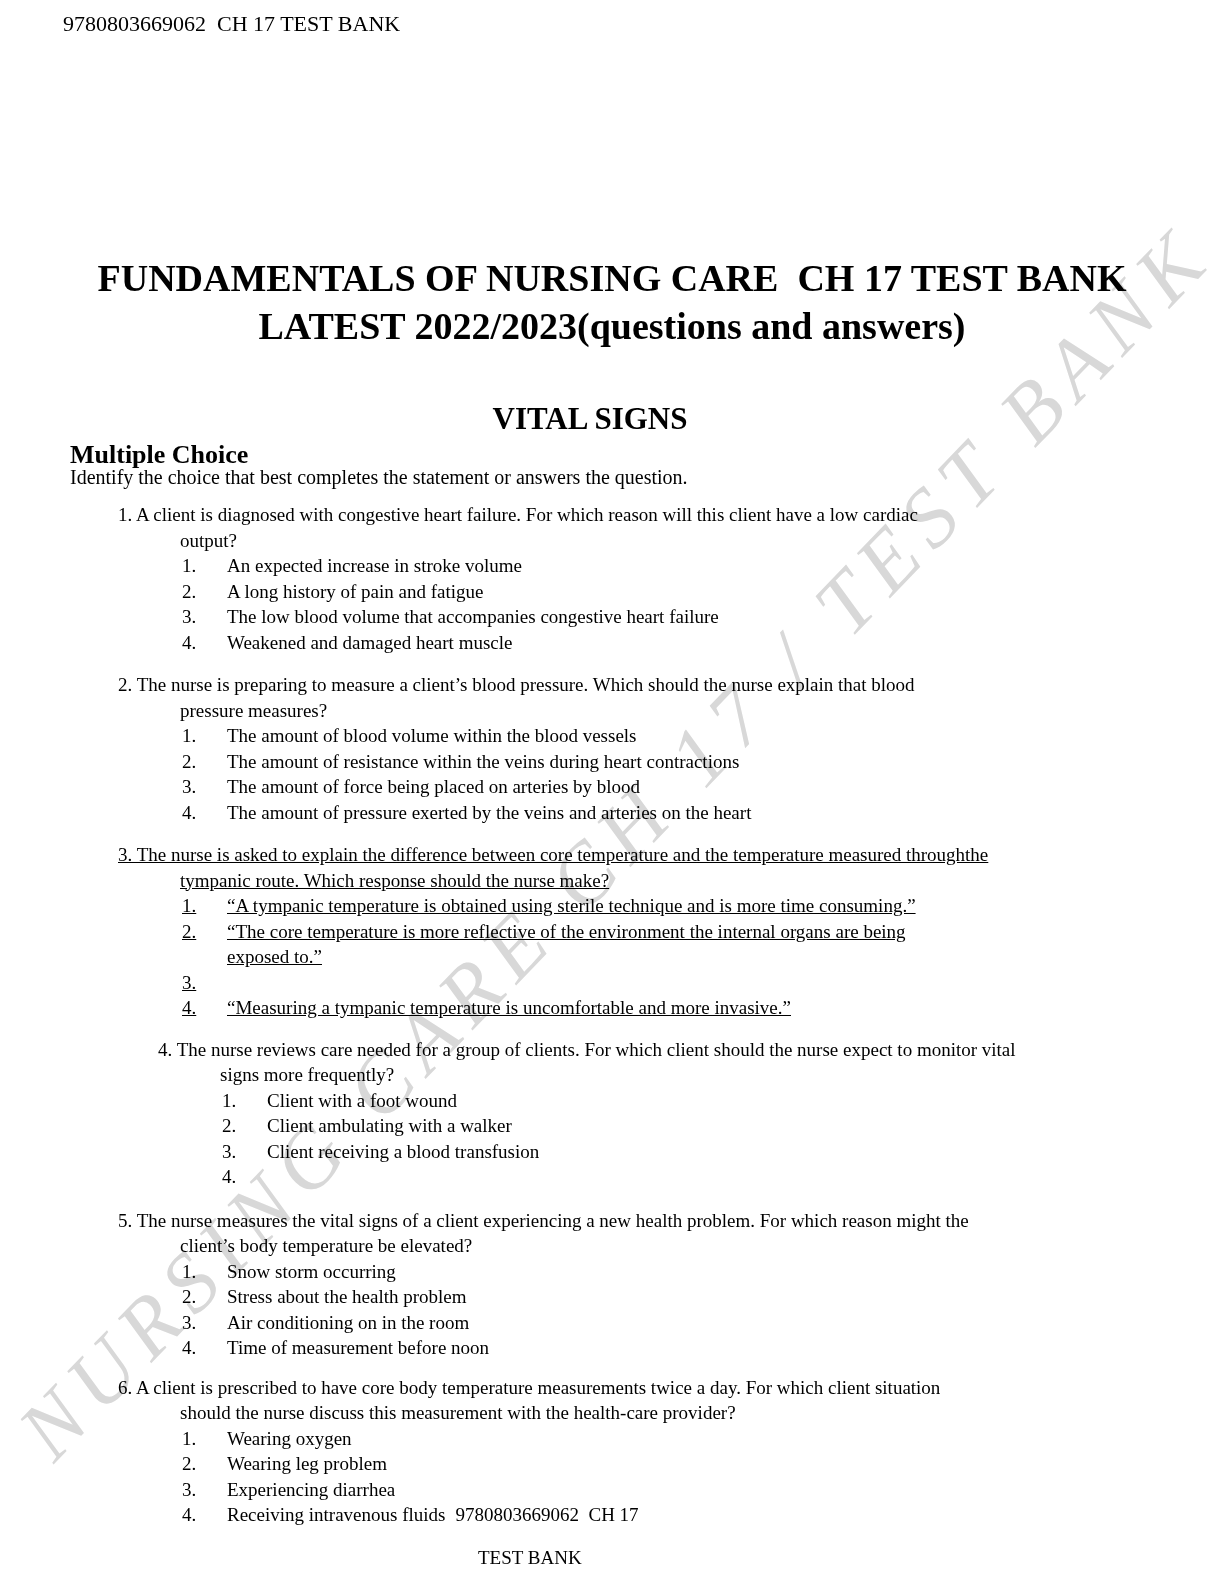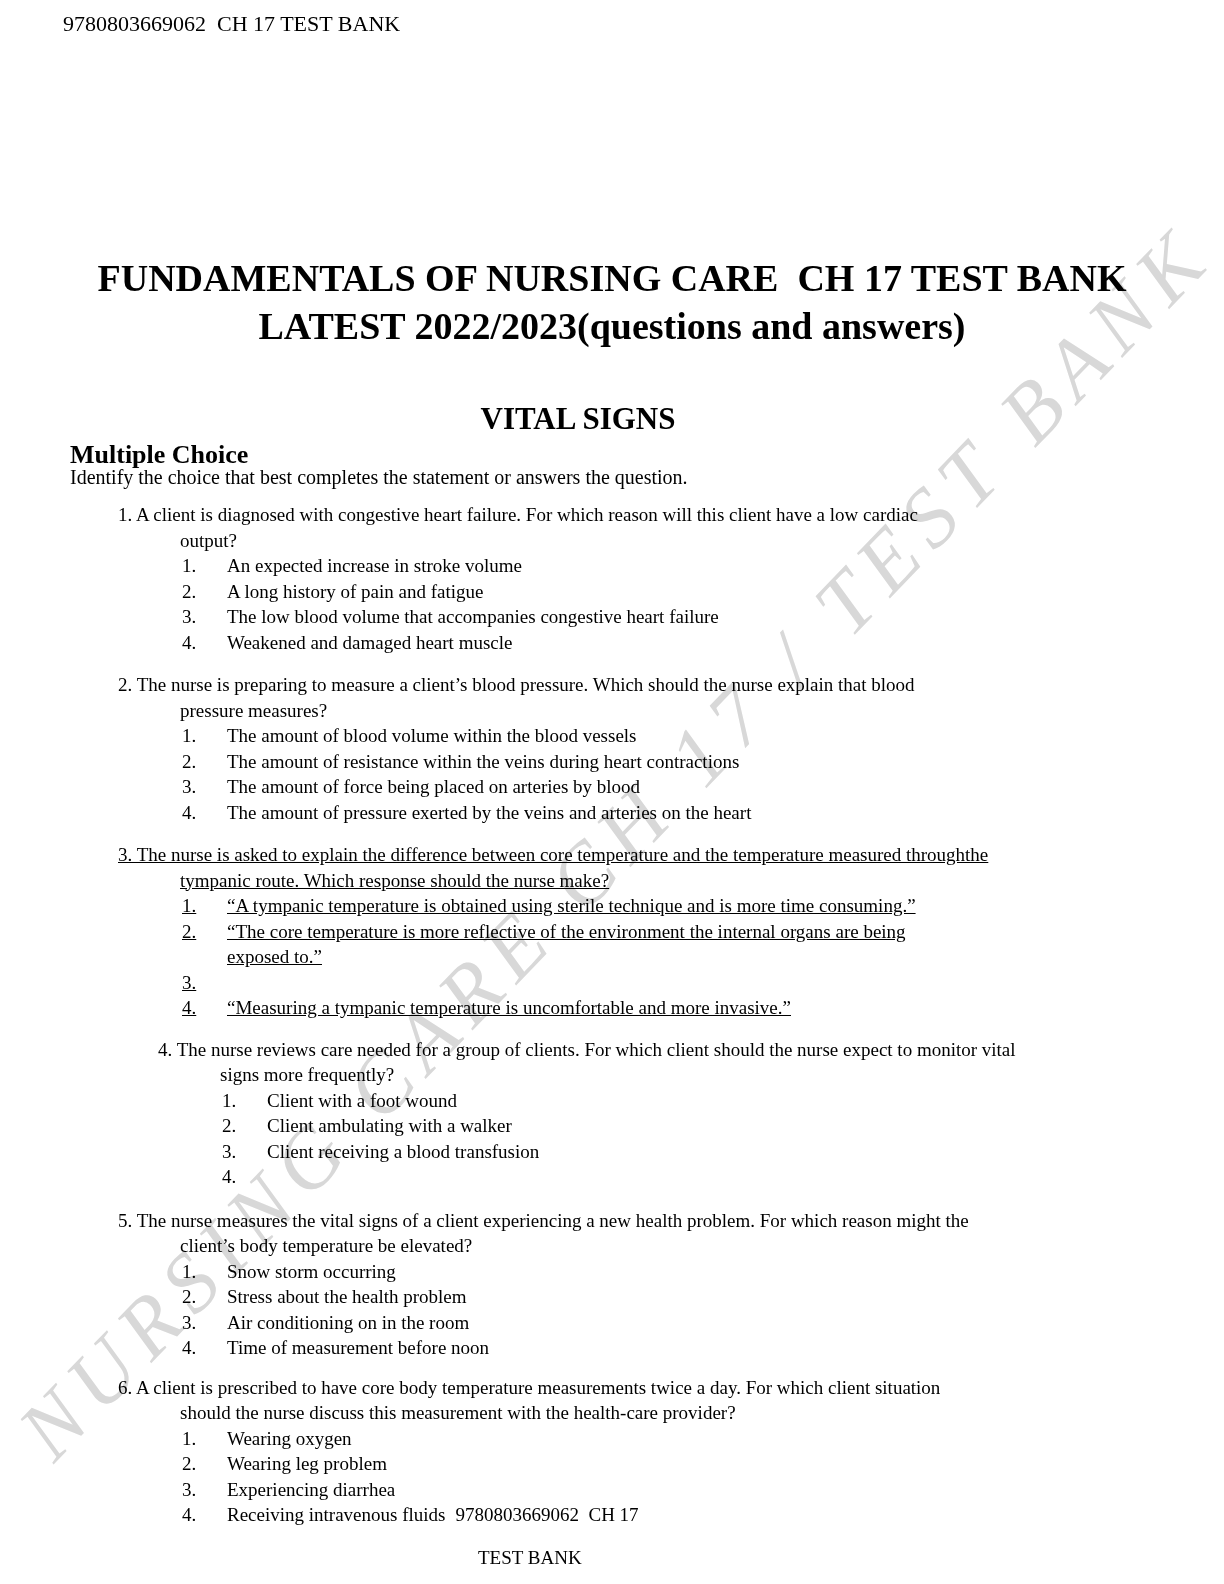--- a/index.html
+++ b/index.html
@@ -15,21 +15,21 @@
     position:absolute;left:615px;top:842px;
     transform:translate(-50%,-50%) rotate(-46deg);
     font-size:84px;font-style:italic;letter-spacing:12px;
     color:#d8d8d8;white-space:nowrap;z-index:0;
     font-family:"Liberation Serif", serif;
   }
   .layer{position:relative;z-index:1;}
   .header-line{position:absolute;top:11px;left:63px;font-size:22px;}
   .title-block{position:absolute;top:254px;left:0;width:1224px;text-align:center;
     font-size:38px;font-weight:bold;line-height:48px;}
-  .section-title{position:absolute;top:401px;left:0;width:1156px;text-align:center;
+  .section-title{position:absolute;top:401px;left:12px;width:1156px;text-align:center;
     font-size:31px;font-weight:bold;}
   .mc-label{position:absolute;top:440px;left:70px;font-size:26px;font-weight:bold;}
   .instructions{position:absolute;top:466px;left:70px;font-size:20px;}
   .questions{position:absolute;top:502px;left:0;width:1224px;font-size:19px;line-height:25.5px;}
   .q{margin-bottom:17px;}
   .q.q3{margin-bottom:16px;text-decoration:underline;}
   .q.q4{margin-bottom:18px;padding-left:40px;}
   .q.q5{margin-bottom:14px;}
   .stem1{margin-left:118px;}
   .stem2{margin-left:180px;}

